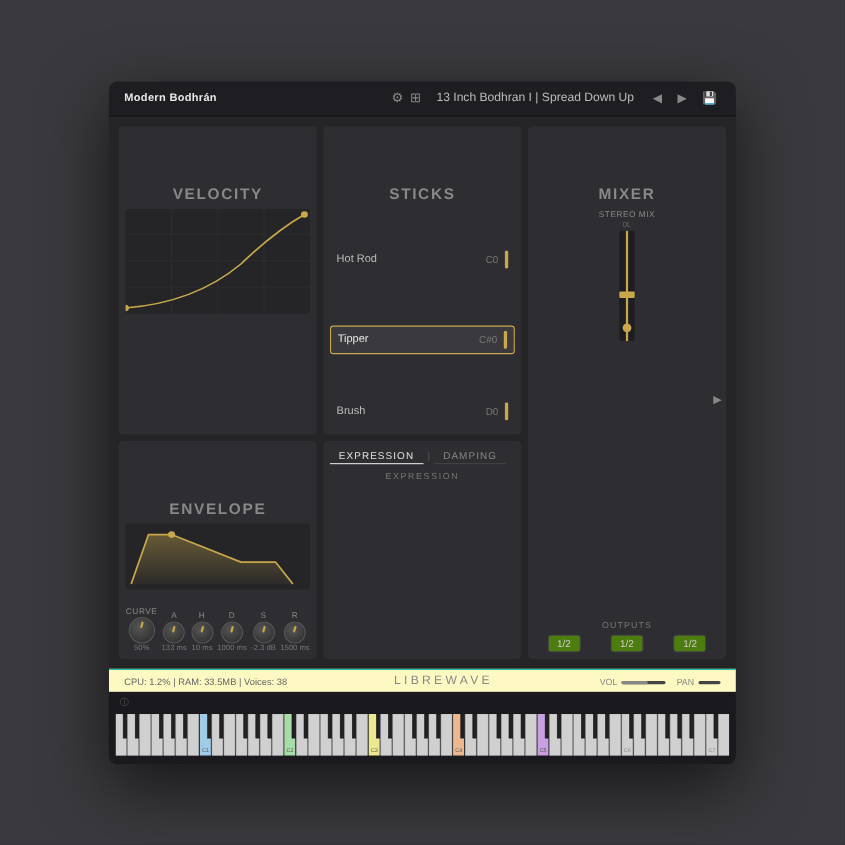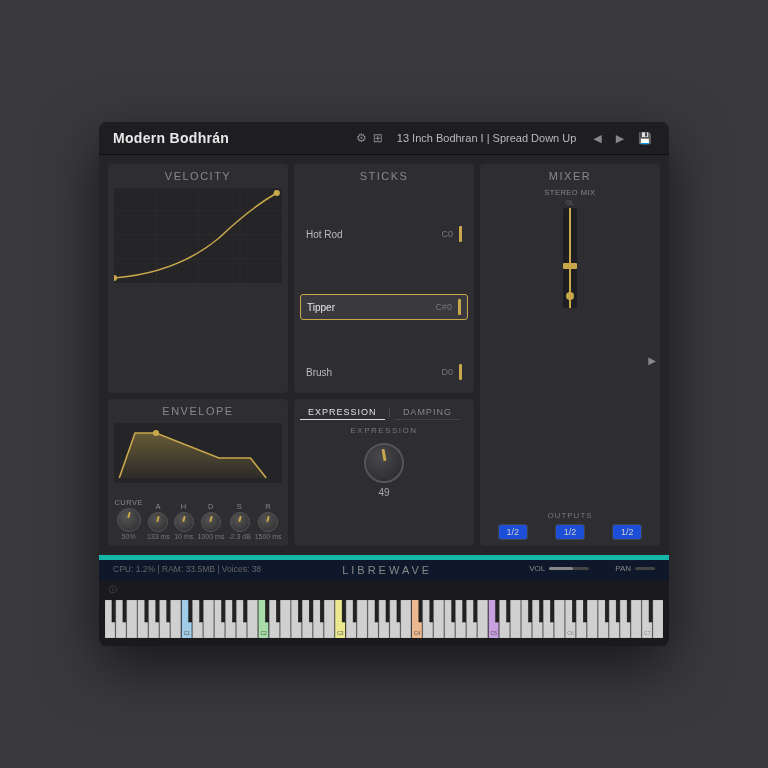--- a/index.html
+++ b/index.html
@@ -25,21 +25,21 @@
     
     .header {
       background: #1e1e22;
       padding: 8px 14px;
       display: flex;
       align-items: center;
       justify-content: space-between;
       border-bottom: 1px solid #111;
     }
     .header-title {
-      font-size: 14px;
+      font-size: 10px;
       font-weight: bold;
       color: #e8e8e8;
       letter-spacing: 0.3px;
     }
     .header-right {
       display: flex;
       align-items: center;
       gap: 8px;
     }
     .header-icons {
@@ -76,26 +76,27 @@
     
     .panel {
       background: #2e2e32;
       border-radius: 4px;
       margin: 3px;
       padding: 6px;
       position: relative;
     }
     .panel-title {
       text-align: center;
-      font-size: 11px;
-      font-weight: normal;
+      font-size: 14px;
+      font-weight: bold;
       color: #888;
       letter-spacing: 1.5px;
       margin-bottom: 6px;
       text-transform: uppercase;
+      margin-top: 47px;
     }
 
     
     .velocity-panel {
       grid-column: 1;
       grid-row: 1;
     }
     .velocity-graph {
       width: 100%;
       height: 95px;
@@ -227,21 +228,21 @@
       letter-spacing: 1px;
       text-transform: uppercase;
     }
     .output-selects {
       display: flex;
       gap: 4px;
       justify-content: space-around;
       margin-top: 4px;
     }
     .output-select {
-      background: #1d4ed8;
+      background: #4d7c0f;
       border: 1px solid #444;
       border-radius: 3px;
       padding: 2px 6px;
       font-size: 9px;
       color: #ccc;
       text-align: center;
       min-width: 30px;
     }
     .mixer-arrow {
       position: absolute;
@@ -373,47 +374,46 @@
       transform: translateX(-50%) rotate(-10deg);
       border-radius: 1px;
     }
     .expr-value {
       font-size: 10px;
       color: #aaa;
     }
 
     
     .status-bar {
-      background: #0f172a;
+      background: #fef9c3;
       padding: 4px 14px;
       display: flex;
-      align-items: flex-start;
+      align-items: flex-end;
       justify-content: space-between;
-      border-top: 5px solid #14b8a6;
+      border-top: 1px solid #14b8a6;
     }
     .status-left {
       font-size: 8.5px;
       color: #666;
     }
     .status-center {
       font-size: 11px;
       color: #888;
       letter-spacing: 3px;
       font-weight: normal;
     }
     .status-right {
       display: flex;
       align-items: center;
       gap: 10px;
     }
     .vol-pan-group {
       display: flex;
       align-items: center;
       gap: 4px;
-      margin-left: 16px;
     }
     .vol-pan-label {
       font-size: 8px;
       color: #888;
       text-transform: uppercase;
     }
     .vol-slider {
       width: 40px;
       height: 3px;
       background: #444;
@@ -592,24 +592,20 @@
       </div>
     </div>
 
     <div class="panel expression-panel">
       <div class="expression-tabs">
         <span class="expr-tab active">EXPRESSION</span>
         <span style="color:#555;font-size:9px;padding:2px 4px;">|</span>
         <span class="expr-tab">DAMPING</span>
       </div>
       <div class="expression-label">EXPRESSION</div>
-      <div class="expr-knob-container">
-        <div class="expr-knob"></div>
-        <span class="expr-value">49</span>
-      </div>
     </div>
 
   </div>
 
   <div class="status-bar">
     <div class="status-left">
       <span>CPU: 1.2%</span>
       <span> | </span>
       <span>RAM: 33.5MB</span>
       <span> | </span>

